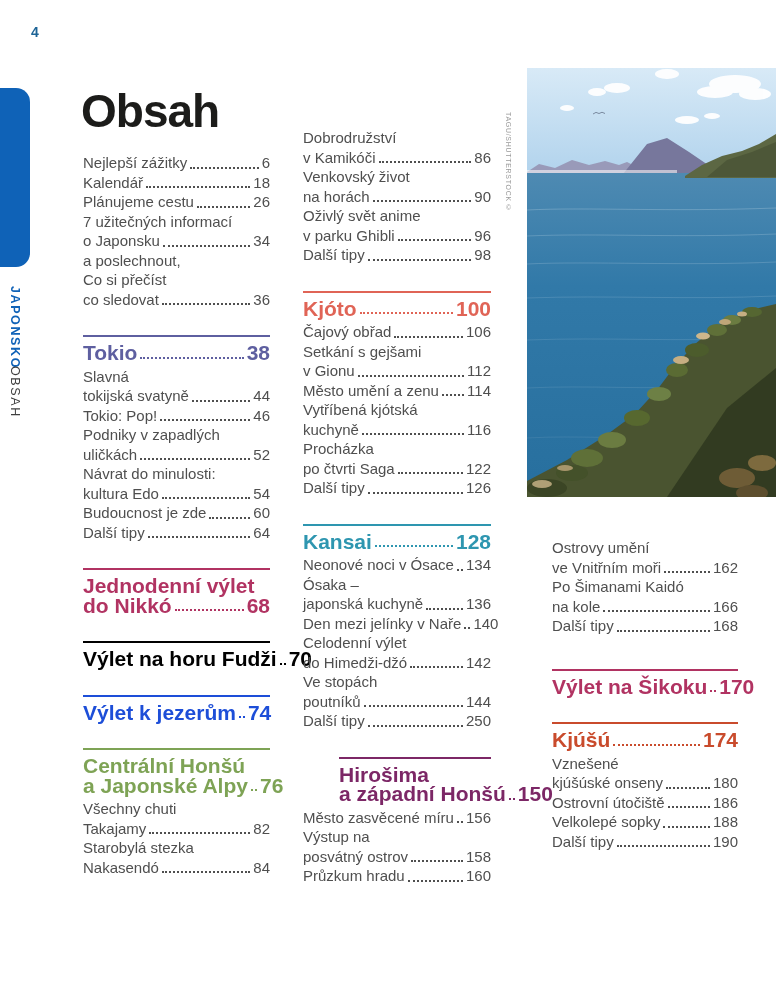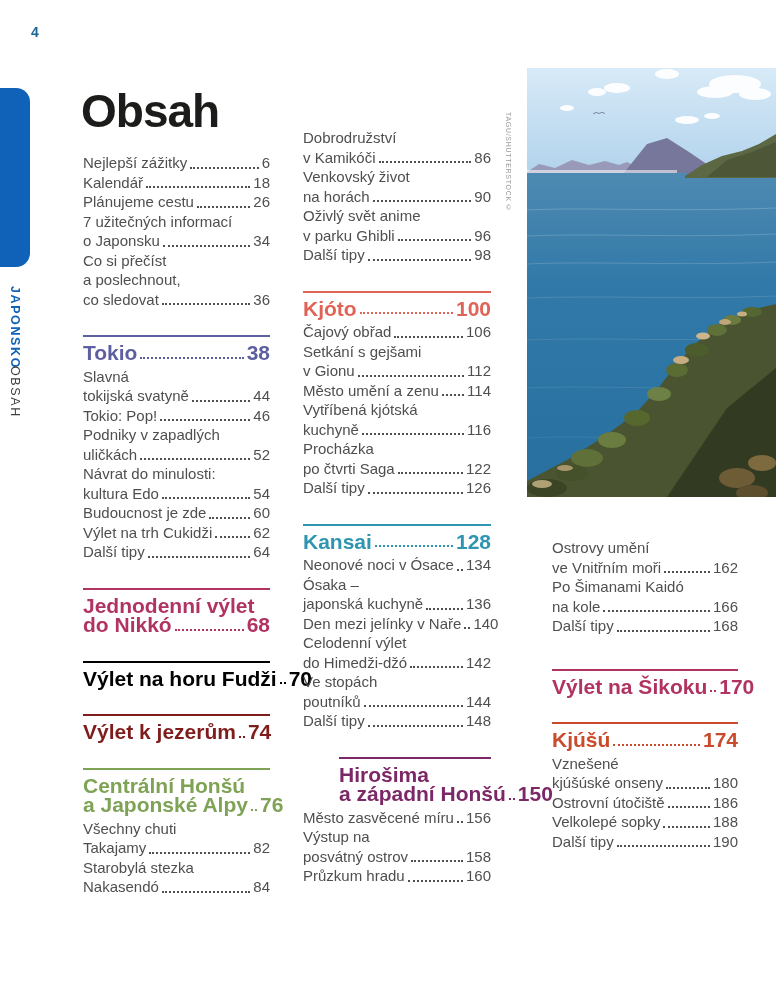--- a/index.html
+++ b/index.html
@@ -140,22 +140,22 @@
           </div>
           <div class="entry">
             <div class="line">7 užitečných informací</div>
             <div class="row">
               <span class="txt">o Japonsku</span>
               <span class="leader"></span>
               <span class="num">34</span>
             </div>
           </div>
           <div class="entry">
+            <div class="line">a poslechnout,</div>
             <div class="line">Co si přečíst</div>
-            <div class="line">a poslechnout,</div>
             <div class="row">
               <span class="txt">co sledovat</span>
               <span class="leader"></span>
               <span class="num">36</span>
             </div>
           </div>
         </div>
         <div class="section" style="color: rgb(94, 95, 160);">
           <div class="row">
             <span class="txt">Tokio</span>
@@ -193,27 +193,20 @@
               <span class="txt">kultura Edo</span>
               <span class="leader"></span>
               <span class="num">54</span>
             </div>
           </div>
           <div class="entry">
             <div class="row">
               <span class="txt">Budoucnost je zde</span>
               <span class="leader"></span>
               <span class="num">60</span>
-            </div>
-          </div>
-          <div class="entry">
-            <div class="row">
-              <span class="txt">Výlet na trh Cukidži</span>
-              <span class="leader"></span>
-              <span class="num">62</span>
             </div>
           </div>
           <div class="entry">
             <div class="row">
               <span class="txt">Další tipy</span>
               <span class="leader"></span>
               <span class="num">64</span>
             </div>
           </div>
         </div>
@@ -225,21 +218,21 @@
             <span class="num">68</span>
           </div>
         </div>
         <div class="section" style="color: #000000;">
           <div class="row">
             <span class="txt">Výlet na horu Fudži</span>
             <span class="leader"></span>
             <span class="num">70</span>
           </div>
         </div>
-        <div class="section" style="color: #7f1d1d;">
+        <div class="section" style="color: #1d4ed8;">
           <div class="row">
             <span class="txt">Výlet k jezerům</span>
             <span class="leader"></span>
             <span class="num">74</span>
           </div>
         </div>
         <div class="section" style="color: rgb(126, 163, 85);">
           <div class="line">Centrální Honšú</div>
           <div class="row">
             <span class="txt">a Japonské Alpy</span>
@@ -397,21 +390,21 @@
             <div class="row">
               <span class="txt">poutníků</span>
               <span class="leader"></span>
               <span class="num">144</span>
             </div>
           </div>
           <div class="entry">
             <div class="row">
               <span class="txt">Další tipy</span>
               <span class="leader"></span>
-              <span class="num">148</span>
+              <span class="num">250</span>
             </div>
           </div>
         </div>
         <div class="section" style="color: rgb(124, 39, 102); margin-left: 36px;">
           <div class="line">Hirošima</div>
           <div class="row">
             <span class="txt">a západní Honšú</span>
             <span class="leader"></span>
             <span class="num">150</span>
           </div>

